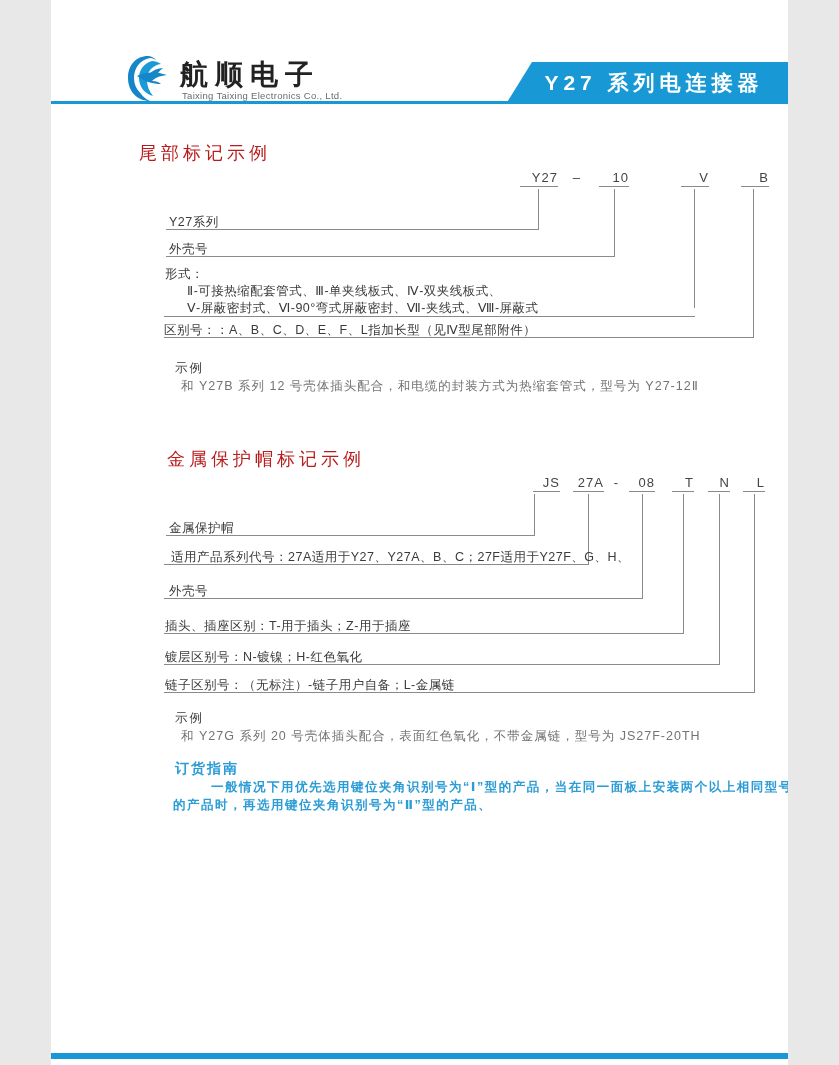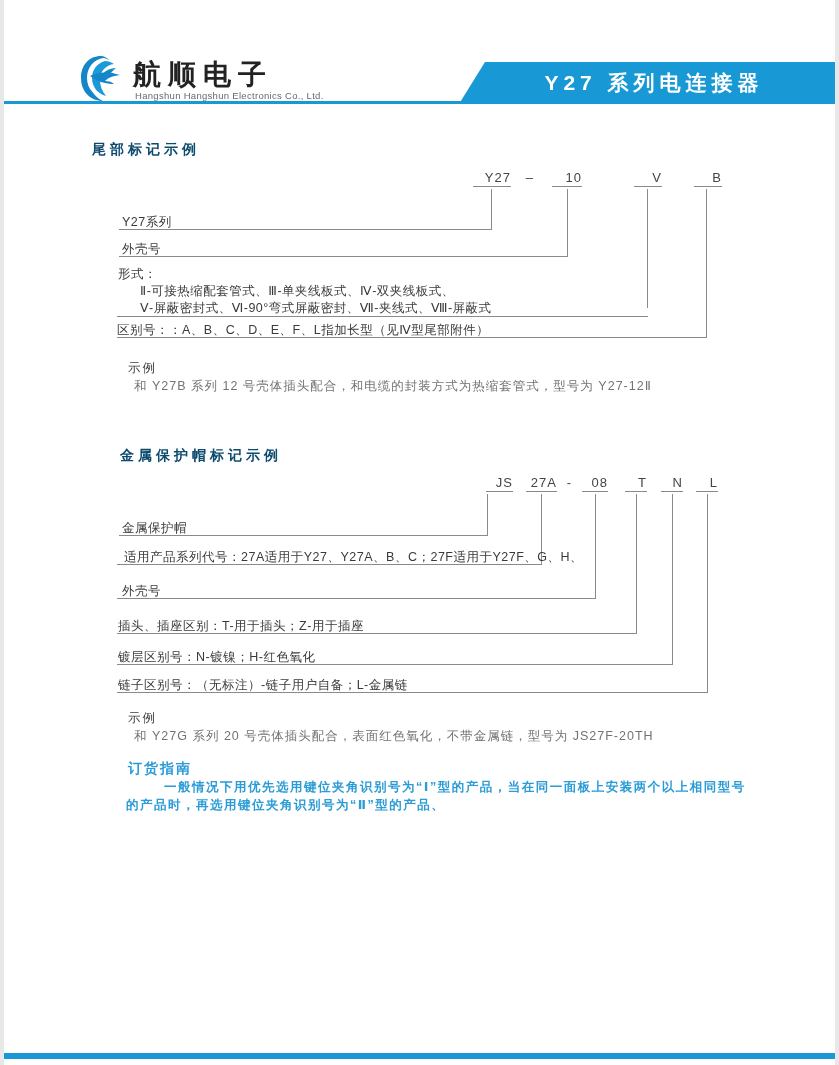--- a/index.html
+++ b/index.html
@@ -1,18 +1,18 @@
 <!DOCTYPE html>
 <html><head>
 <meta charset="utf-8">
 <style>
   html,body{margin:0;padding:0;background:#e8e8e8;}
   .page{
     position:relative;
-    width:831px;height:1065px;
+    width:737px;height:1065px;
     background:#ffffff;
     margin:0 auto;
     overflow:hidden;
     font-family:"Liberation Sans","DejaVu Sans",sans-serif;
     color:#3a3a3a;
   }
   
   .logo-icon{position:absolute;left:74px;top:54px;width:46px;height:50px;}
   .logo-title{
     position:absolute;left:129px;top:56px;
@@ -33,21 +33,21 @@
   .banner-text{
     color:#ffffff;font-size:21px;font-weight:bold;
     letter-spacing:5px;white-space:nowrap;padding-left:14px;
   }
   .header-rule{
     position:absolute;left:0;top:101px;width:100%;height:3px;background:#1899d6;
   }
   
   .section-title{
     position:absolute;left:88px;
-    font-size:14px;font-weight:bold;color:#0c4a6e;
+    font-size:18px;font-weight:normal;color:#b91c1c;
     letter-spacing:4px;white-space:nowrap;
   }
   
   .code-item{
     position:absolute;
     text-align:right;
     font-size:13px;color:#444;
     letter-spacing:1px;
     border-bottom:1px solid #8a8a8a;
     padding-bottom:1px;
@@ -75,21 +75,21 @@
 
   <div>
     <svg class="logo-icon" viewBox="0 0 46 50">
       <path d="M23 2 C11 2 3 11 3 24 C3 38 13 47 25 47 C18 44 12 37 12 27 C12 15 20 7 31 6 C28 3 26 2 23 2 Z" fill="#1586c8"></path>
       <path d="M25 4 C15 6 9 14 9 24 C9 35 17 43 27 44 C21 40 17 34 17 26 C17 16 24 9 33 8 C30 5 28 4 25 4 Z" fill="#ffffff"></path>
       <path d="M27 7 C19 9 14 16 14 24 C14 33 20 40 28 42 C24 37 22 32 22 26 C22 17 28 11 36 10 C33 8 30 7 27 7 Z" fill="#1a9ad8"></path>
       <path d="M12 22 C20 18 30 17 42 21 C34 22 30 24 27 27 C31 27 34 28 36 30 C28 30 20 28 12 22 Z" fill="#1586c8"></path>
       <path d="M24 20 C28 16 33 14 38 14 C34 17 32 20 31 23 Z" fill="#1586c8"></path>
     </svg>
     <div class="logo-title">航顺电子</div>
-    <div class="logo-subtitle">Hangshun Hangshun Electronics Co., Ltd.</div>
+    <div class="logo-subtitle">Taixing Taixing Electronics Co., Ltd.</div>
     <div class="banner">
       <span class="banner-text">Y27 系列电连接器</span>
     </div>
     <div class="header-rule"></div>
   </div>
 
   <div class="section-title" style="top:141px;">尾部标记示例</div>
 
   <div>
 

